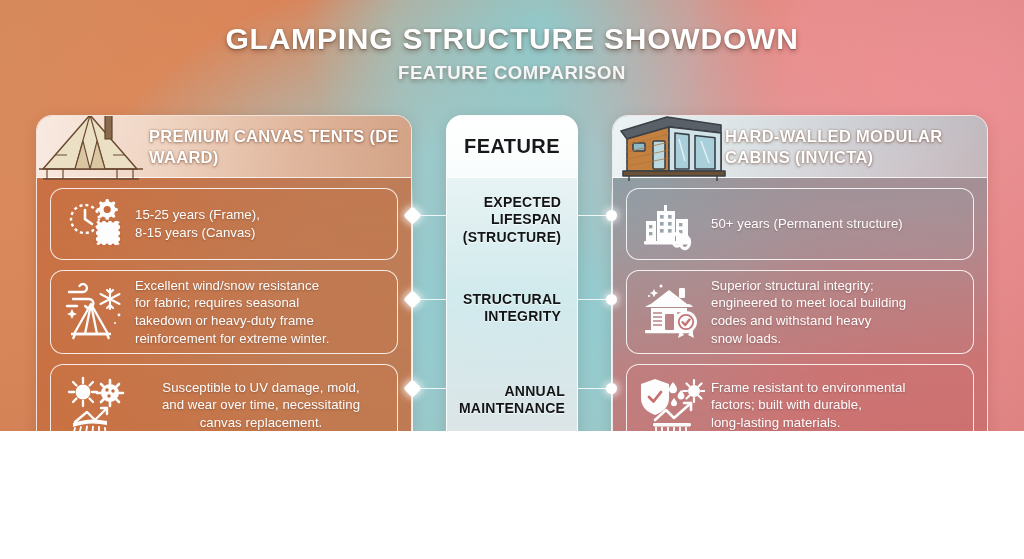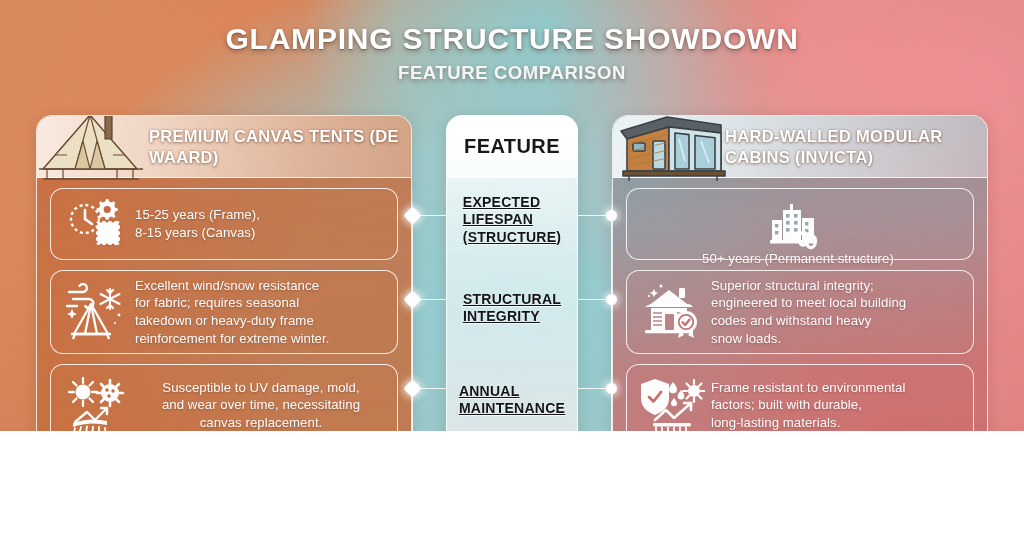--- a/index.html
+++ b/index.html
@@ -130,21 +130,21 @@
     border: 1.5px solid rgba(255,255,255,0.86);
     border-radius: 13px;
     display: flex; align-items: center;
     padding: 7px 10px 7px 6px;
     min-height: 66px;
   }
   .card-l1 { background: rgba(202,112,66,0.22); }
   .card-l2 { background: rgba(200,110,64,0.20); }
   .card-l3 { background: rgba(202,114,70,0.20); }
   .card-l4 { background: rgba(206,118,70,0.22); text-align: center; }
-  .card-r1 { background: rgba(150,158,168,0.16); flex-direction: column; }
+  .card-r1 { background: rgba(150,158,168,0.16); }
   .card-r2 { background: rgba(180,128,130,0.16); align-items: center; }
   .card-r3 { background: rgba(206,112,112,0.16); }
   .card-r4 { background: rgba(210,110,110,0.18); }
 
   .card-h1 { height: 72px; }
   .card-h2 { height: 84px; }
   .card-h3 { height: 80px; }
   .card-h4 { height: 82px; }
 
   .card-icon {
@@ -157,26 +157,25 @@
     font-size: 13.2px; line-height: 1.33; color: #fdfdfd;
     letter-spacing: 0.05px;
     text-shadow: 0 1px 2px rgba(95,55,35,0.45);
     white-space: pre-line;
   }
   .panel-right .card-text { text-shadow: 0 1px 2px rgba(110,60,60,0.45); }
 
   
   .fcell {
     display: flex; align-items: center; justify-content: center;
-    text-align: left;
+    text-align: right;
     font-size: 14px; font-weight: bold; color: #121416;
     line-height: 1.22; letter-spacing: 0.25px;
     white-space: pre-line;
     text-shadow: 0 1px 1px rgba(255,255,255,0.85);
-    text-decoration: underline;
   }
   .fcell-1 { height: 84px; }
   .fcell-2 { height: 92px; }
   .fcell-3 { height: 92px; }
   .fcell-4 { height: 94px; }
 
   
   .connectors { position: absolute; inset: 0; z-index: 6; pointer-events: none; }
 
   

